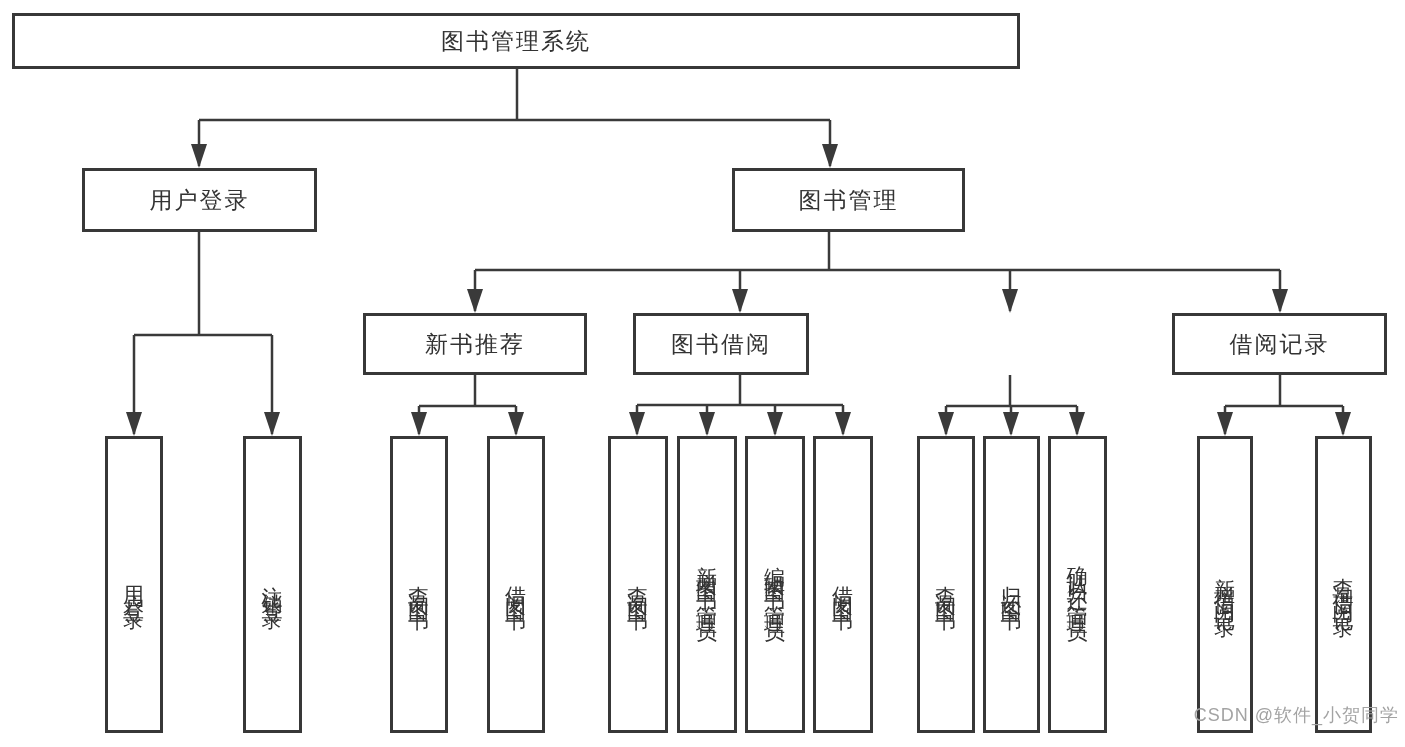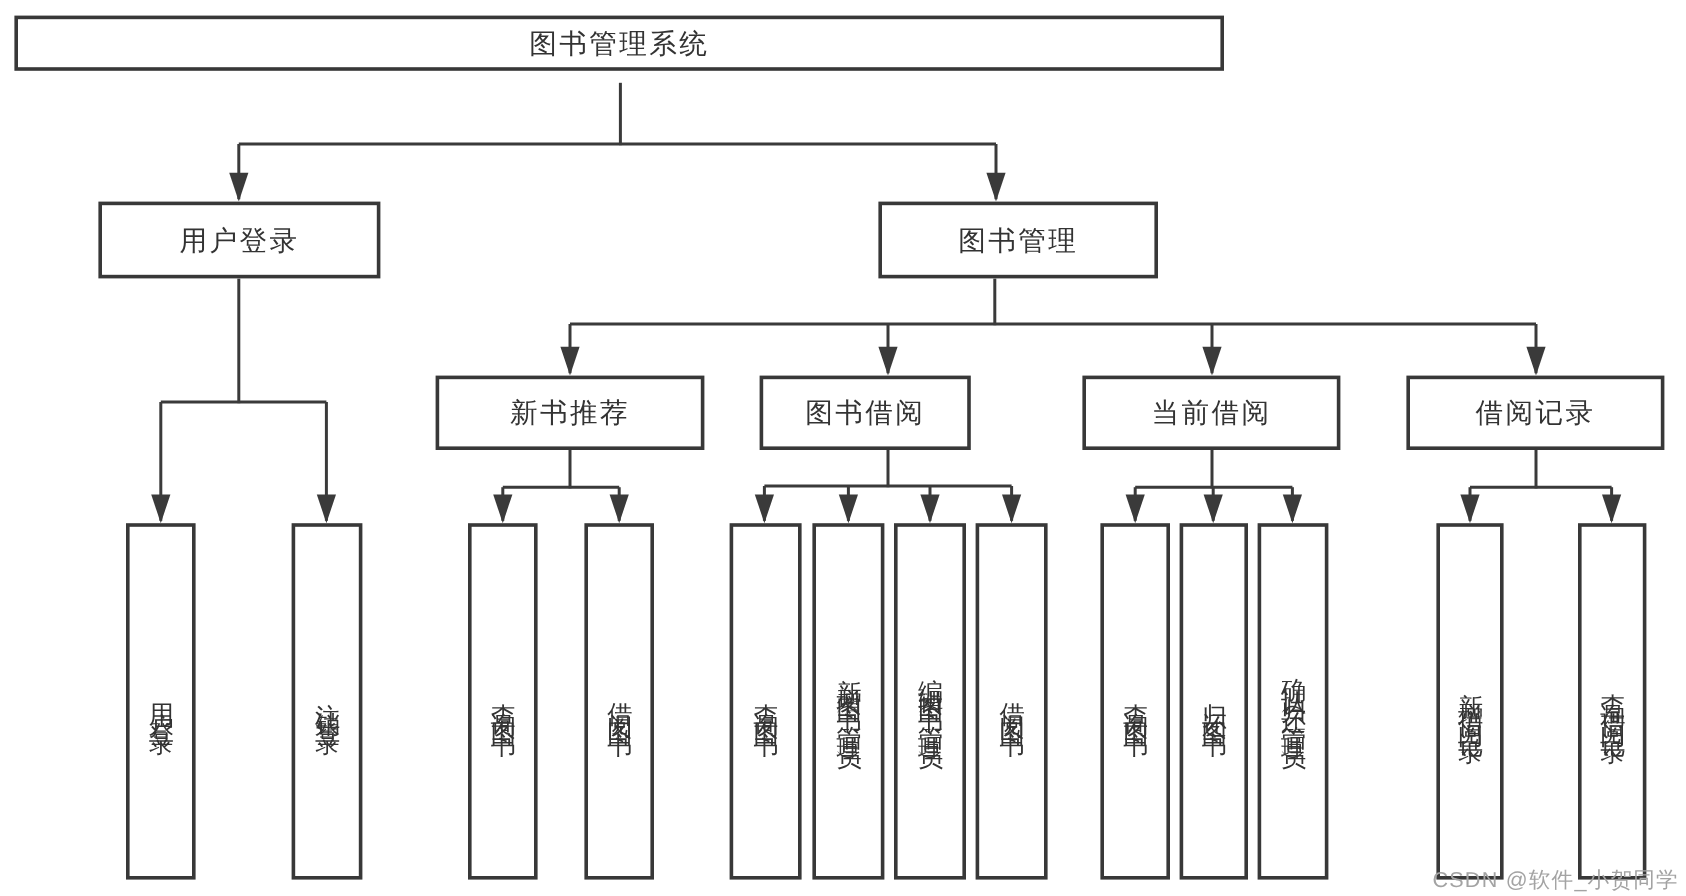--- a/index.html
+++ b/index.html
@@ -43,21 +43,21 @@
   .leaf .vtext {
     writing-mode: vertical-rl;
     text-orientation: mixed;
     letter-spacing: 8px;
     line-height: 1;
     white-space: nowrap;
   }
   .watermark {
     position: absolute;
     right: 6px;
-    bottom: 2px;
+    bottom: 20px;
     font-size: 18px;
     color: #a3a3a3;
     letter-spacing: 1px;
     z-index: 5;
   }
 </style>
 </head>
 <body>
 
 <div class="canvas">
@@ -121,40 +121,37 @@
       <polygon points="767,412 783,412 775,436"></polygon>
       <polygon points="835,412 851,412 843,436"></polygon>
       <polygon points="938,412 954,412 946,436"></polygon>
       <polygon points="1003,412 1019,412 1011,436"></polygon>
       <polygon points="1069,412 1085,412 1077,436"></polygon>
       <polygon points="1217,412 1233,412 1225,436"></polygon>
       <polygon points="1335,412 1351,412 1343,436"></polygon>
     </g>
   </svg>
 
-  <div class="node" style="left:12px; top:13px; width:1008px; height:46px;">
+  <div class="node" style="left:12px; top:13px; width:1008px; height:56px;">
     <span>图书管理系统</span>
   </div>
 
   <div class="node" style="left:82px; top:168px; width:235px; height:64px;">
     <span>用户登录</span>
   </div>
   <div class="node" style="left:732px; top:168px; width:233px; height:64px;">
     <span>图书管理</span>
   </div>
 
   <div class="node" style="left:363px; top:313px; width:224px; height:62px;">
     <span>新书推荐</span>
   </div>
   <div class="node" style="left:633px; top:313px; width:176px; height:62px;">
     <span>图书借阅</span>
   </div>
-  <div class="node" style="left:902px; top:313px; width:215px; height:62px;">
-    <span>当前借阅</span>
-  </div>
   <div class="node" style="left:1172px; top:313px; width:215px; height:62px;">
     <span>借阅记录</span>
   </div>
 
   <div class="node leaf" style="left:105px; top:436px; width:58px; height:297px;">
     <span class="vtext">用户登录</span>
   </div>
   <div class="node leaf" style="left:243px; top:436px; width:59px; height:297px;">
     <span class="vtext">注销登录</span>
   </div>

